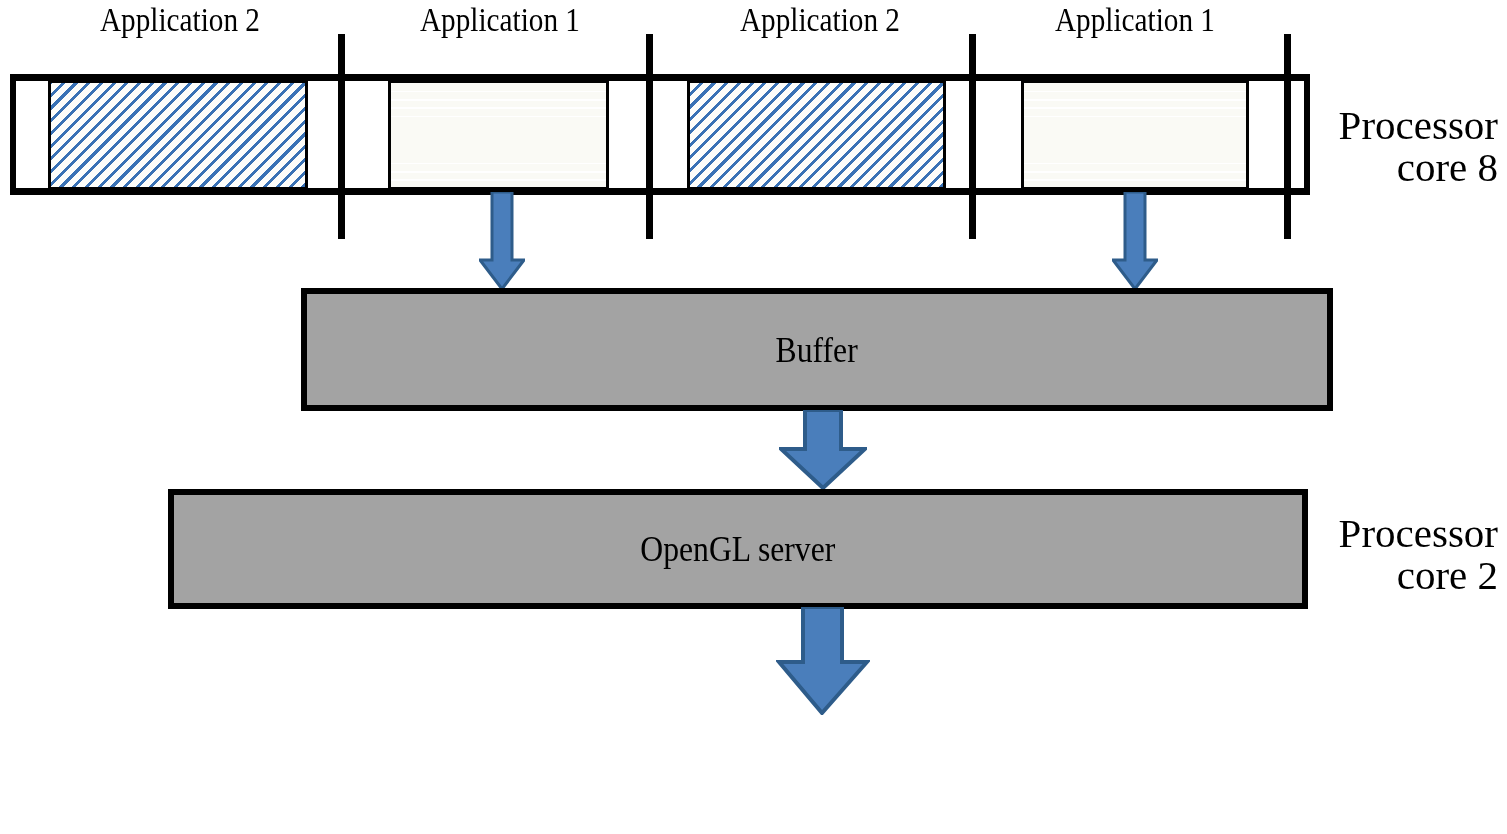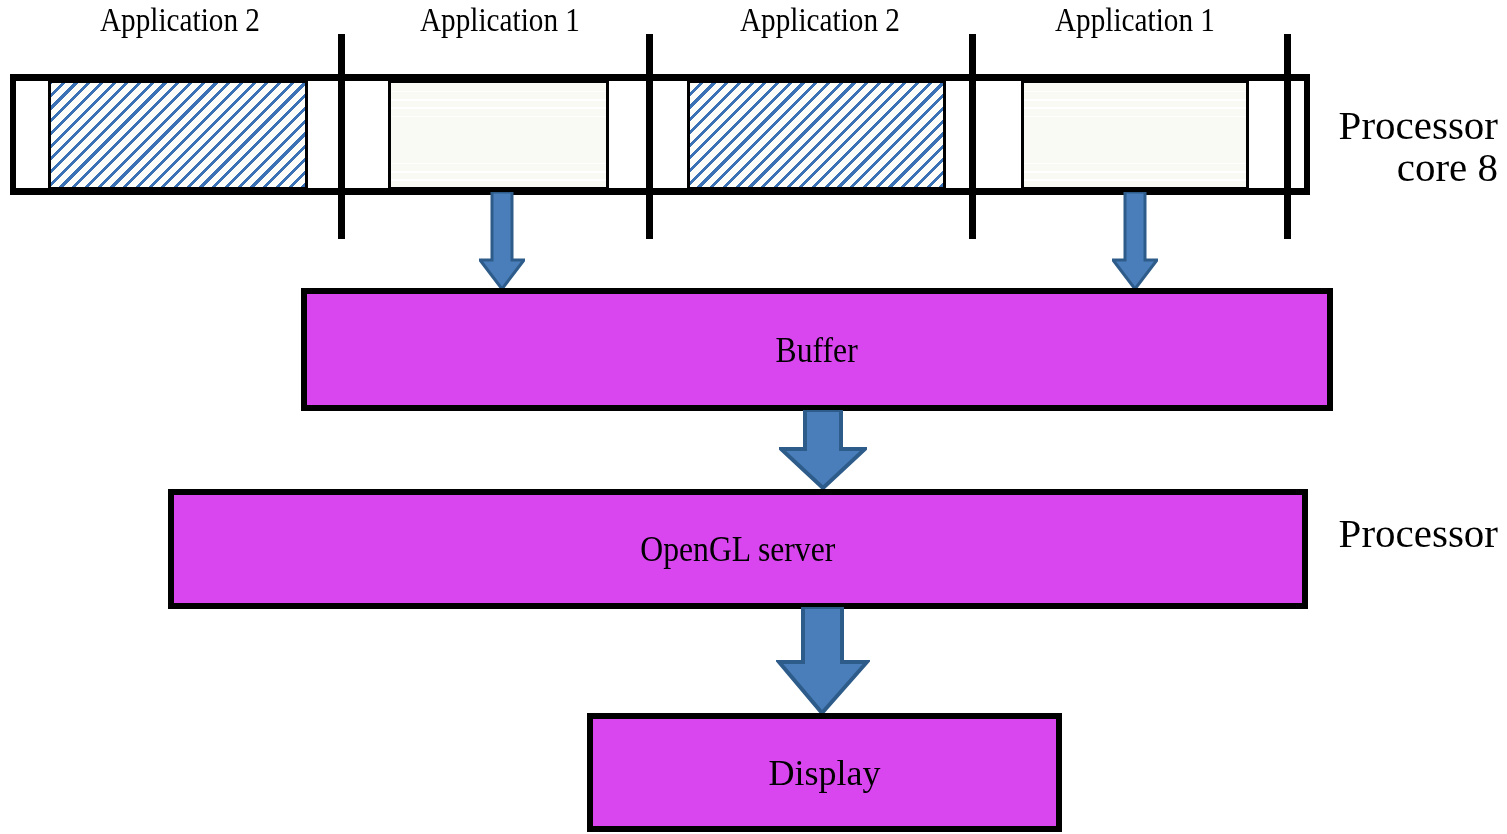--- a/index.html
+++ b/index.html
@@ -101,21 +101,21 @@
     line-height: 42px;
     color: #000000;
     font-family: "Liberation Serif", "DejaVu Serif", serif;
   }
 
   
   .box {
     position: absolute;
     box-sizing: border-box;
     border: 6px solid #000000;
-    background: #d946ef;
+    background: #a3a3a3;
     display: flex;
     align-items: center;
     justify-content: center;
   }
   .box-label {
     font-size: 36px;
     color: #000000;
     transform: scaleX(0.88);
     white-space: nowrap;
     font-family: "Liberation Serif", "DejaVu Serif", serif;
@@ -176,25 +176,23 @@
       <polygon points="26,0 62,0 62,39 86,39 44,78 2,39 26,39" fill="#4a7ebb" stroke="#2e5c8a" stroke-width="4" stroke-linejoin="miter"></polygon>
     </svg>
   </div>
 
   <div class="box" style="left:168px; top:489px; width:1140px; height:120px;align-items:center;">
     <span class="box-label">OpenGL server</span>
   </div>
 
   <div class="core-label" style="left:1318px; top:512px; width:180px;">
     <div>Processor</div>
+    <div>core 2</div>
   </div>
 
   <div class="arrow" style="left:776px; top:607px;">
     <svg width="94" height="108" viewBox="0 0 94 108">
       <polygon points="27,0 66,0 66,55 91,55 46,106 3,55 27,55" fill="#4a7ebb" stroke="#2e5c8a" stroke-width="4" stroke-linejoin="miter"></polygon>
     </svg>
   </div>
 
-  <div class="box" style="left:587px; top:713px; width:475px; height:119px;">
-    <span class="box-label wide">Display</span>
-  </div>
 
 </div>
 
 </body></html>

